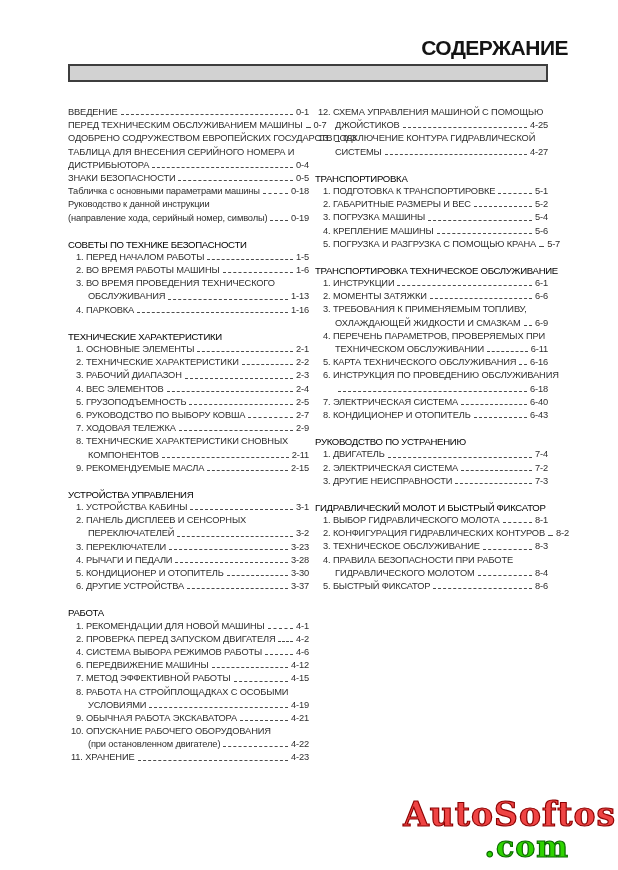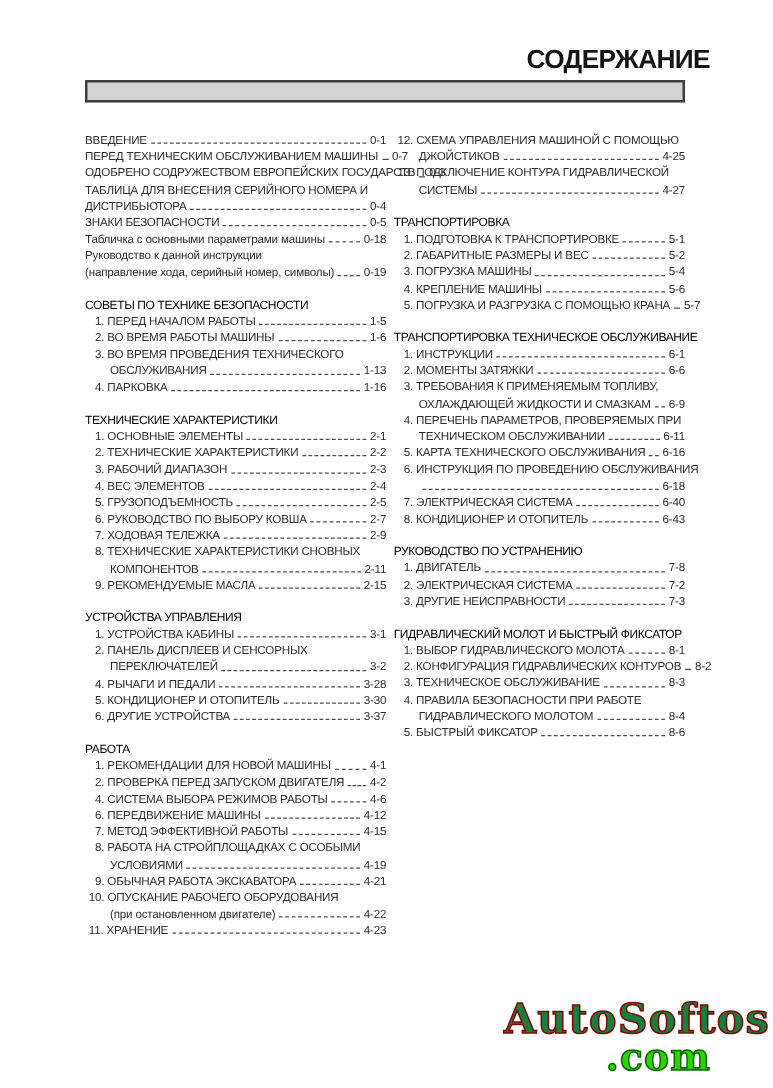--- a/index.html
+++ b/index.html
@@ -265,20 +265,27 @@
             <span class="txt">2. ПАНЕЛЬ ДИСПЛЕЕВ И СЕНСОРНЫХ</span>
           </div>
           <div class="line cont">
             <span class="txt">ПЕРЕКЛЮЧАТЕЛЕЙ</span>
             <span class="leader"></span>
             <span class="pg">3-2</span>
           </div>
         </div>
         <div class="item">
           <div class="line n1">
+            <span class="txt">3. ПЕРЕКЛЮЧАТЕЛИ</span>
+            <span class="leader"></span>
+            <span class="pg">3-23</span>
+          </div>
+        </div>
+        <div class="item">
+          <div class="line n1">
             <span class="txt">4. РЫЧАГИ И ПЕДАЛИ</span>
             <span class="leader"></span>
             <span class="pg">3-28</span>
           </div>
         </div>
         <div class="item">
           <div class="line n1">
             <span class="txt">5. КОНДИЦИОНЕР И ОТОПИТЕЛЬ</span>
             <span class="leader"></span>
             <span class="pg">3-30</span>
@@ -493,21 +500,21 @@
             <span class="pg">6-43</span>
           </div>
         </div>
       </div>
       <div class="sec">
         <div class="sec-header">РУКОВОДСТВО ПО УСТРАНЕНИЮ</div>
         <div class="item">
           <div class="line n1">
             <span class="txt">1. ДВИГАТЕЛЬ</span>
             <span class="leader"></span>
-            <span class="pg">7-8</span>
+            <span class="pg">7-4</span>
           </div>
         </div>
         <div class="item">
           <div class="line n1">
             <span class="txt">2. ЭЛЕКТРИЧЕСКАЯ СИСТЕМА</span>
             <span class="leader"></span>
             <span class="pg">7-2</span>
           </div>
         </div>
         <div class="item">
@@ -554,16 +561,16 @@
         <div class="item">
           <div class="line n1">
             <span class="txt">5. БЫСТРЫЙ ФИКСАТОР</span>
             <span class="leader"></span>
             <span class="pg">8-6</span>
           </div>
         </div>
       </div>
     </div>
   <div class="wm">
-    <div class="wm1" id="wm1" style="color: #15803d;">AutoSoftos</div>
+    <div class="wm1" id="wm1" style="color: #ef4444;">AutoSoftos</div>
     <div class="wm2" id="wm2" style="color: rgb(47, 212, 0);">.com</div>
   </div>
 </div>
 
 </body></html>

